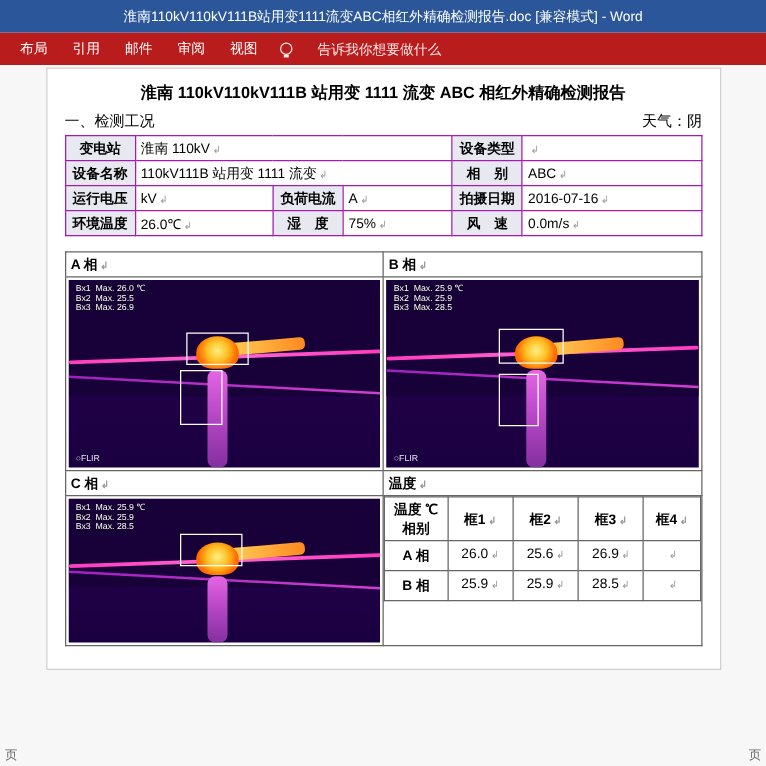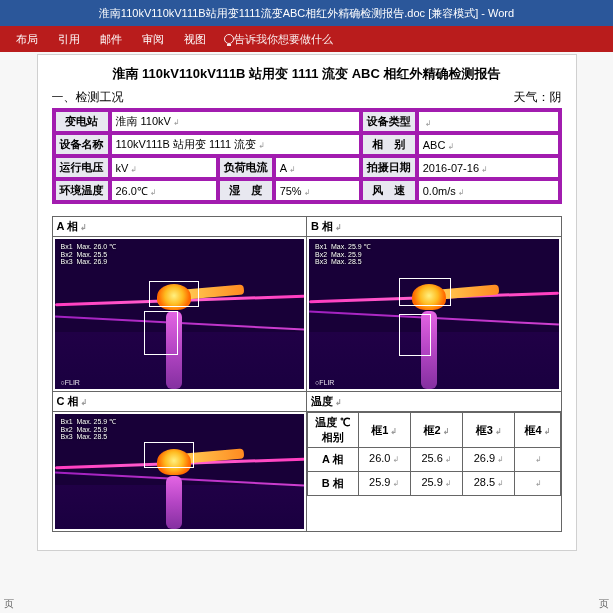--- a/index.html
+++ b/index.html
@@ -1,28 +1,28 @@
 <!DOCTYPE html>
 <html><head>
 <meta charset="utf-8">
 <style>
   * { box-sizing: border-box; margin: 0; padding: 0; }
   body { font-family: "Microsoft YaHei", sans-serif; background: #fff; width: 613px; height: 613px; overflow: hidden; font-size: 11px; }
   .titlebar { background: #2b579a; color: #fff; height: 26px; display: flex; align-items: center; justify-content: center; font-size: 11px; position: relative; }
   .ribbon { background: #b91c1c; color: #fff; height: 26px; display: flex; align-items: center; padding: 0 6px; font-size: 11px; }
   .ribbon-tab { padding: 0 10px; height: 26px; line-height: 26px; cursor: pointer; }
-  .tellme { display: flex; align-items: center; margin-left: 8px; opacity: .9; gap: 0; }
+  .tellme { display: flex; align-items: center; margin-left: 8px; opacity: .9; gap: 20px; }
   .bulb { width: 10px; height: 10px; border-radius: 50%; border: 1px solid #fff; position: relative; }
   .bulb::after { content: ""; position: absolute; width: 4px; height: 2px; background: #fff; left: 2px; bottom: -3px; }
   .page-bg { background: #f7f7f7; height: 561px; overflow: auto; position: relative; }
   .page { background: #fff; width: 540px; margin: 2px auto 0; border: 1px solid #d0d0d0; padding: 10px 14px 18px; position: relative; }
   .doc-title { text-align: center; font-weight: bold; font-size: 13px; margin-bottom: 6px; }
   .sec { font-size: 12px; margin: 4px 0 2px; }
   table.info, table.temp { border-collapse: collapse; width: 100%; }
-  table.info td { border: 4px solid #a21caf; padding: 2px 4px; font-size: 11px; height: 18px; background: #fff; }
+  table.info td { border: 1px solid #a21caf; padding: 2px 4px; font-size: 11px; height: 18px; background: #fff; }
   table.info td.h { background: #e8e8f0; font-weight: bold; text-align: center; width: 56px; }
   .arrow { color: #999; font-size: 8px; margin-left: 2px; }
   .imgtbl { border-collapse: collapse; width: 100%; margin-top: 12px; }
   .imgtbl td { border: 1px solid #666; padding: 2px; vertical-align: top; }
   .imgtbl .lbl { font-weight: bold; font-size: 11px; padding: 2px 4px; }
   .thermal { width: 100%; height: 150px; position: relative; background: linear-gradient(180deg, #2a0050 0%, #1a0040 100%); overflow: hidden; }
   .thermal .sky { position: absolute; inset: 0 0 38% 0; background: #180038; }
   .thermal .line1 { position: absolute; left: 0; right: 0; top: 40%; height: 3px; background: linear-gradient(90deg, #ff3cc0, #ff66d0, #ff3cc0); border-radius: 2px; transform: rotate(-2deg); }
   .thermal .line2 { position: absolute; left: 0; right: 0; top: 55%; height: 2px; background: linear-gradient(90deg, #a020c0, #d040d0); transform: rotate(3deg); }
   .thermal .stack { position: absolute; left: 42%; bottom: 0; width: 30px; height: 70%; display: flex; flex-direction: column; align-items: center; }

